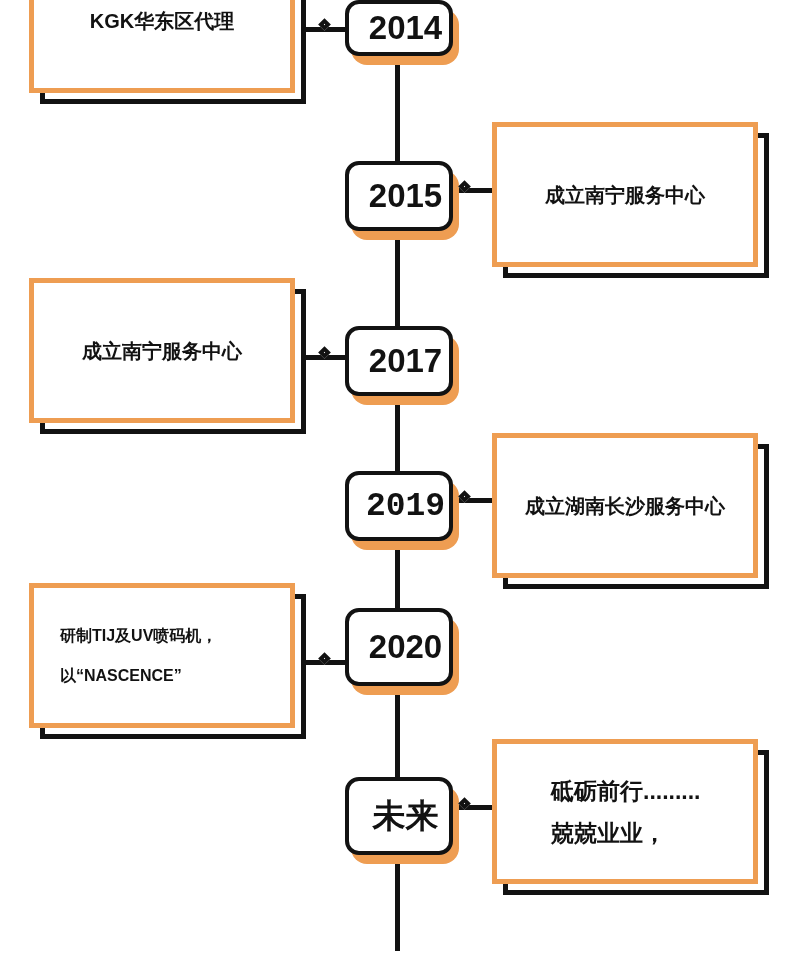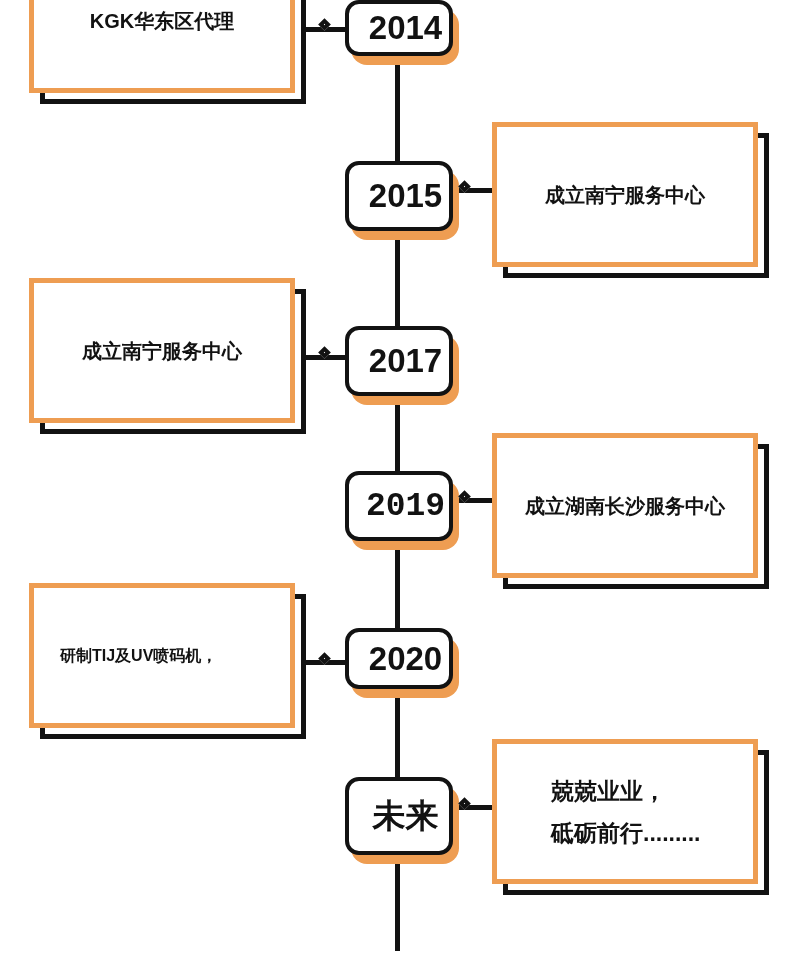--- a/index.html
+++ b/index.html
@@ -87,21 +87,21 @@
   .r3 .nodewrap{ top:326px; }
 
   .r4 .boxwrap { left:492px; top:433px;padding-left:8px; }
   .r4 .conn    { left:450px; top:498px;  width:42px; }
   .r4 .diamond { left:460px; top:491.5px; }
   .r4 .nodewrap{ top:471px;font-family:Liberation Mono, monospace; }
 
   .r5 .boxwrap { left:29px;  top:583px; }
   .r5 .conn    { left:300px; top:660px;  width:48px; }
   .r5 .diamond { left:320px; top:653.5px; }
-  .r5 .nodewrap{ top:628px; height:61px; }
+  .r5 .nodewrap{ top:608px; height:78px; }
 
   .r6 .boxwrap { left:492px; top:739px; }
   .r6 .conn    { left:450px; top:805px;  width:42px; }
   .r6 .diamond { left:460px; top:798.5px; }
   .r6 .nodewrap{ top:777px; height:78px; }
 </style>
 </head>
 <body>
 
 <div class="stage">
@@ -166,36 +166,37 @@
       <div class="node-shadow"></div>
       <div class="node-face">2019</div>
     </div>
   </div>
 
   <div class="row r5">
     <div class="boxwrap multiline pad-a">
       <div class="box-shadow"></div>
       <div class="box-face">
         <div class="box-line">研制TIJ及UV喷码机，</div>
+        <div class="box-line">以“NASCENCE”</div>
       </div>
     </div>
     <div class="conn"></div>
     <div class="diamond"></div>
     <div class="nodewrap">
       <div class="node-shadow"></div>
       <div class="node-face">2020</div>
     </div>
   </div>
 
   <div class="row r6">
     <div class="boxwrap multiline pad-b">
       <div class="box-shadow"></div>
       <div class="box-face">
+        <div class="box-line">砥砺前行.........</div>
         <div class="box-line">兢兢业业，</div>
-        <div class="box-line">砥砺前行.........</div>
       </div>
     </div>
     <div class="conn"></div>
     <div class="diamond"></div>
     <div class="nodewrap">
       <div class="node-shadow"></div>
       <div class="node-face">未来</div>
     </div>
   </div>
 

